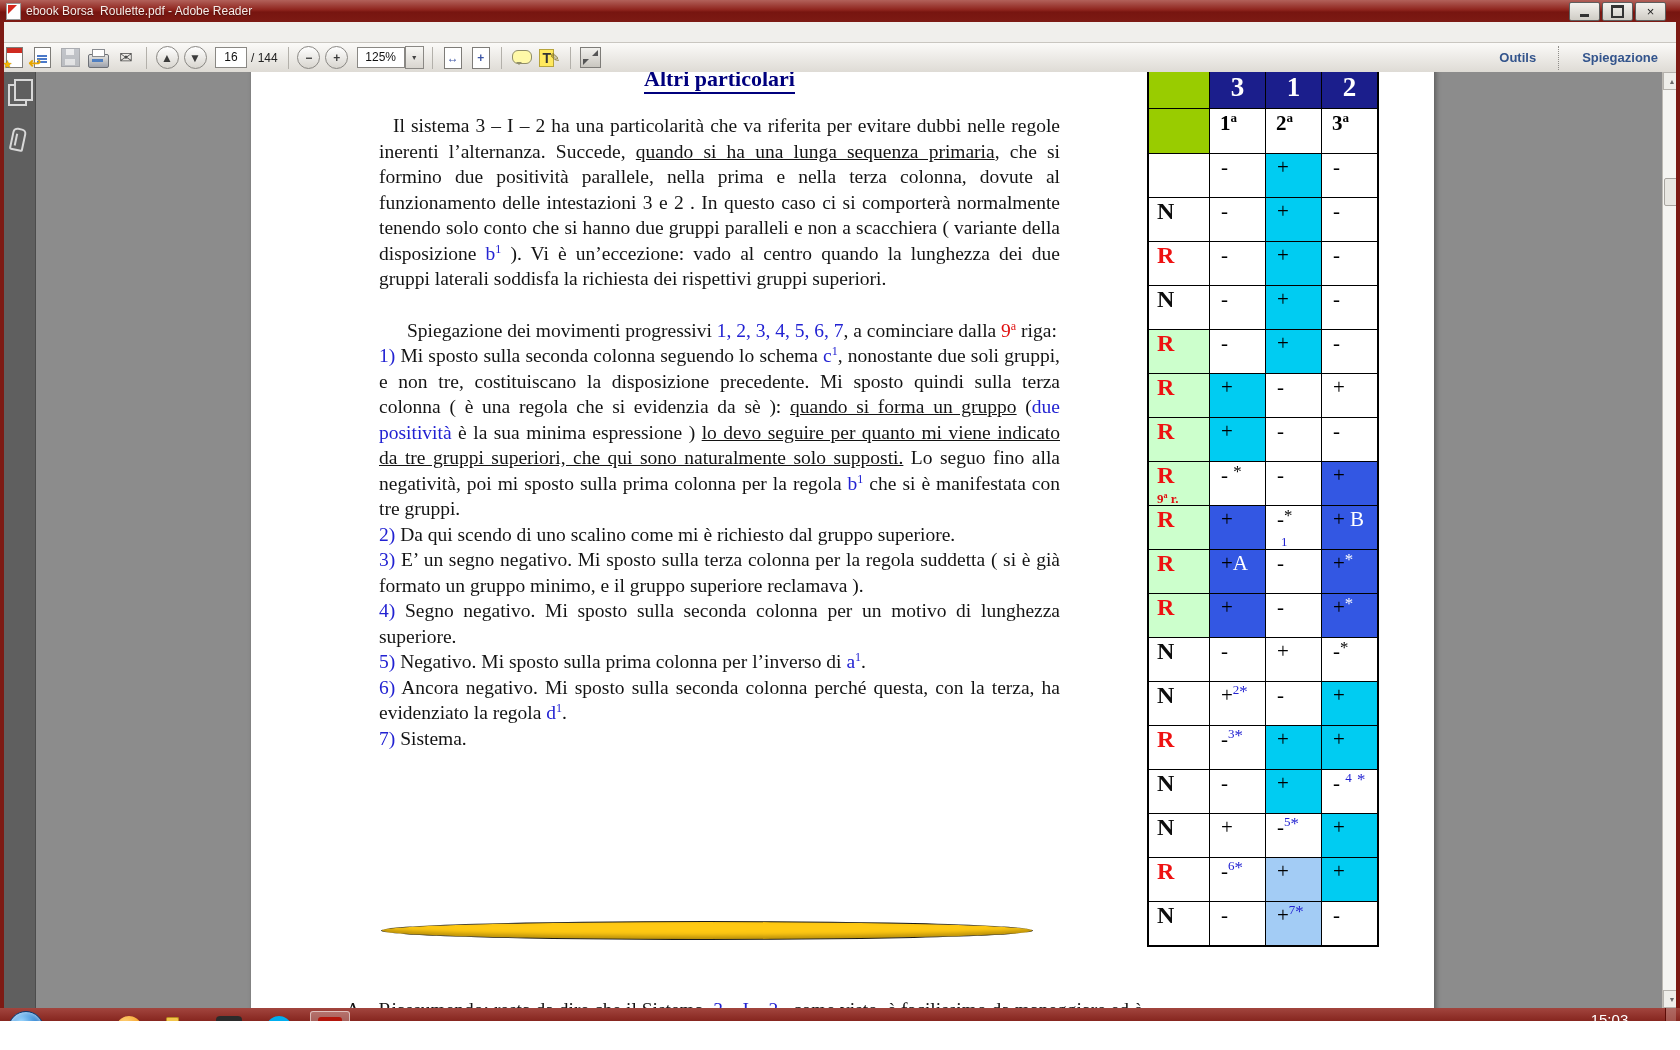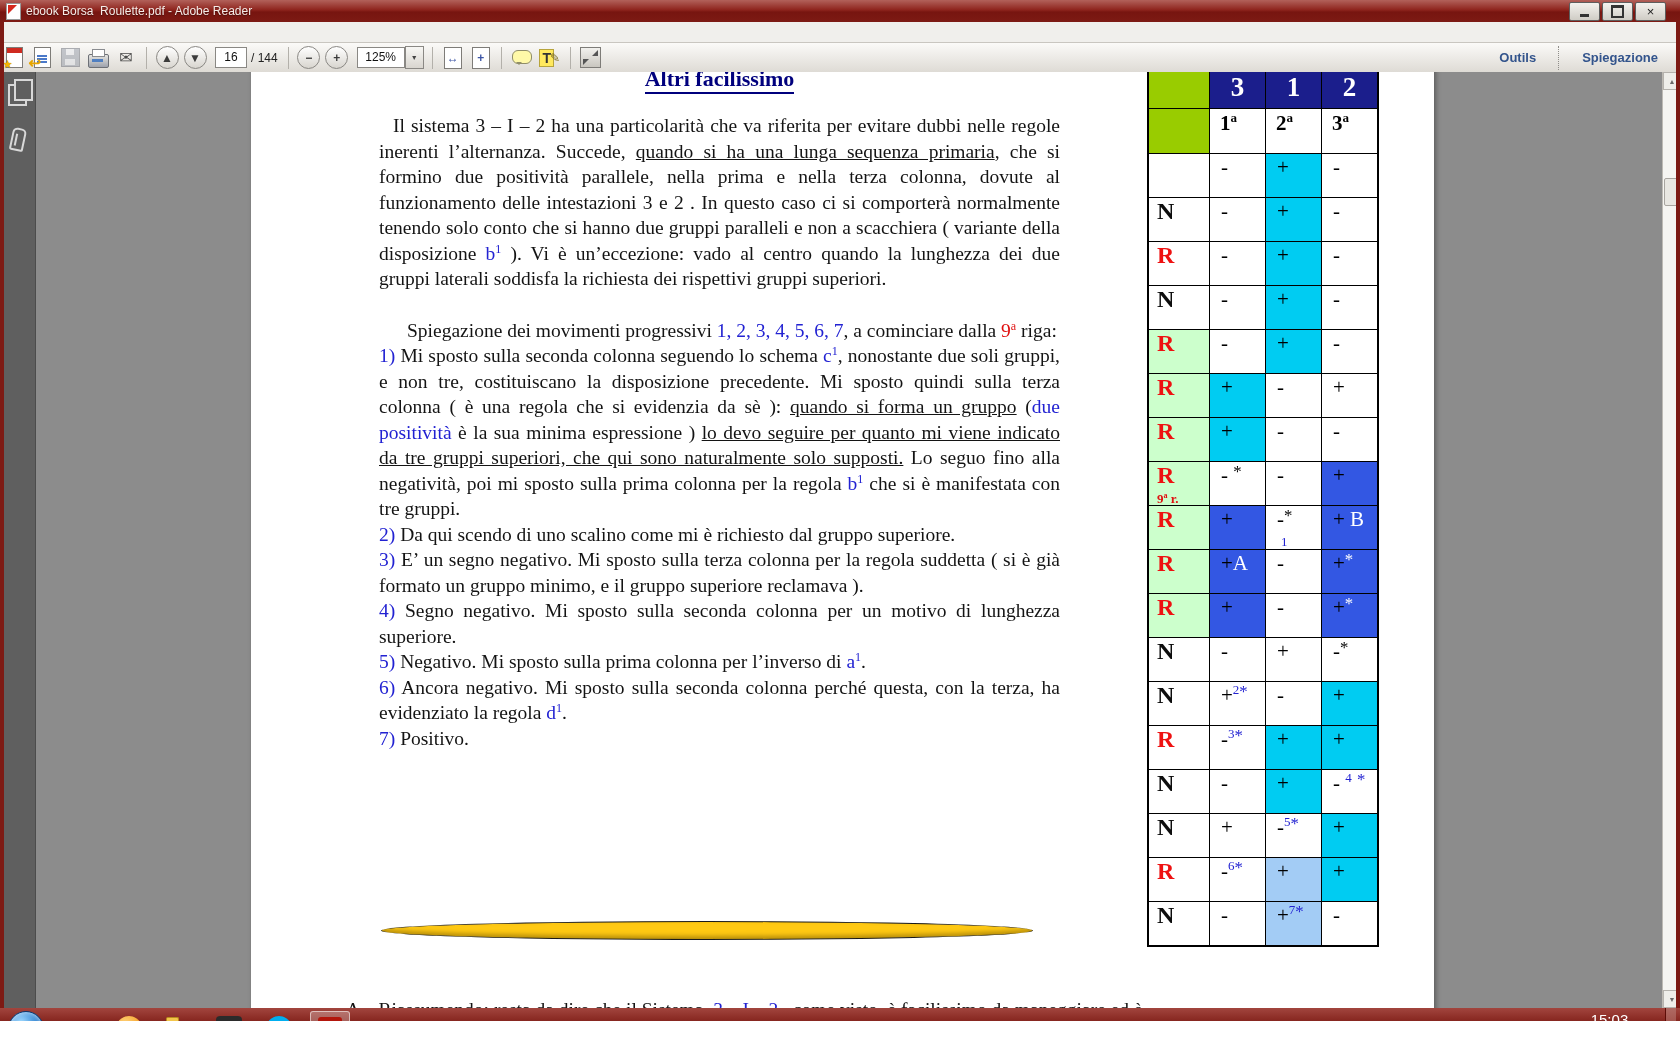--- a/index.html
+++ b/index.html
@@ -258,32 +258,32 @@
 
   <div class="main">
     <div class="sidebar">
       <span class="pagesicon"></span>
       <span class="clipicon"></span>
     </div>
 
     <div class="docarea">
       <div class="page">
 
-        <div class="doctitle"><span>Altri facilissimo</span></div>
+        <div class="doctitle"><span>Altri particolari</span></div>
 
         <div class="textcol">
           <p class="p1"><span>Il sistema </span><span class="rs-b">3 – I – 2</span><span> ha una particolarità che va riferita per evitare dubbi nelle regole inerenti l’alternanza. Succede, </span><span class="rs-u">quando si ha una lunga sequenza primaria</span><span>, che si formino due positività parallele, nella prima e nella terza colonna, dovute al funzionamento delle intestazioni </span><span class="rs-b">3</span><span> e </span><span class="rs-b">2</span><span> . In questo caso ci si comporterà normalmente tenendo solo conto che si hanno due gruppi paralleli e non a scacchiera ( variante della disposizione </span><span class="rs-blue rs-b">b</span><span class="rs-blue rs-b rs-sup">1</span><span> ). Vi è un’eccezione</span><span class="rs-b">:</span><span> vado al centro quando la lunghezza dei due gruppi laterali soddisfa la richiesta dei rispettivi gruppi superiori.</span></p>
           <p class="p2"><span class="rs-b">Spiegazione dei movimenti  progressivi </span><span class="rs-blue rs-b">1, 2, 3, 4, 5, 6, 7</span><span class="rs-b">, a cominciare dalla </span><span class="rs-red rs-b">9</span><span class="rs-red rs-b rs-sup">a</span><span class="rs-b"> riga:</span></p>
           <p><span class="rs-blue rs-b">1)</span><span> Mi sposto sulla seconda colonna seguendo lo schema </span><span class="rs-blue rs-b">c</span><span class="rs-blue rs-b rs-sup">1</span><span>, nonostante due soli gruppi, e non tre, costituiscano la disposizione precedente. Mi sposto quindi sulla terza colonna ( è una regola che si evidenzia da sè ): </span><span class="rs-u">quando si forma un gruppo</span><span> (</span><span class="rs-blue">due positività</span><span> è la sua minima espressione ) </span><span class="rs-u">lo devo seguire per quanto mi viene indicato da tre gruppi superiori, che qui sono naturalmente solo supposti.</span><span> Lo seguo fino alla negatività, poi mi sposto sulla prima colonna per la regola </span><span class="rs-blue rs-b">b</span><span class="rs-blue rs-b rs-sup">1</span><span> che si è manifestata con tre gruppi.</span></p>
           <p><span class="rs-blue rs-b">2)</span><span> Da qui scendo di uno scalino come mi è richiesto dal gruppo superiore.</span></p>
           <p><span class="rs-blue rs-b">3)</span><span> E’ un segno negativo. Mi sposto sulla terza colonna per la regola suddetta ( si è già formato un gruppo minimo, e il gruppo superiore reclamava ).</span></p>
           <p><span class="rs-blue rs-b">4)</span><span> Segno negativo. Mi sposto sulla seconda colonna per un motivo di lunghezza superiore.</span></p>
           <p><span class="rs-blue rs-b">5)</span><span> Negativo. Mi sposto sulla prima colonna per l’inverso di </span><span class="rs-blue rs-b">a</span><span class="rs-blue rs-b rs-sup">1</span><span>.</span></p>
           <p><span class="rs-blue rs-b">6)</span><span> Ancora negativo. Mi sposto sulla seconda colonna perché questa, con la terza, ha evidenziato la regola </span><span class="rs-blue rs-b">d</span><span class="rs-blue rs-b rs-sup">1</span><span>.</span></p>
-          <p><span class="rs-blue rs-b">7)</span><span> Positivo.</span></p>
+          <p><span class="rs-blue rs-b">7)</span><span> Sistema.</span></p>
         </div>
 
         <div class="ellipse"></div>
         <div class="footerline"><span>A    Riassumendo: resta da dire che il Sistema  </span><span class="rs-blue rs-b">3 – I – 2</span><span> , come visto, è facilissimo da maneggiare ed è</span></div>
 
         <table class="systable">
           <thead>
               <tr>
                 <th class="lblcol hgreen"></th>
                 <th class="navy">3</th>

